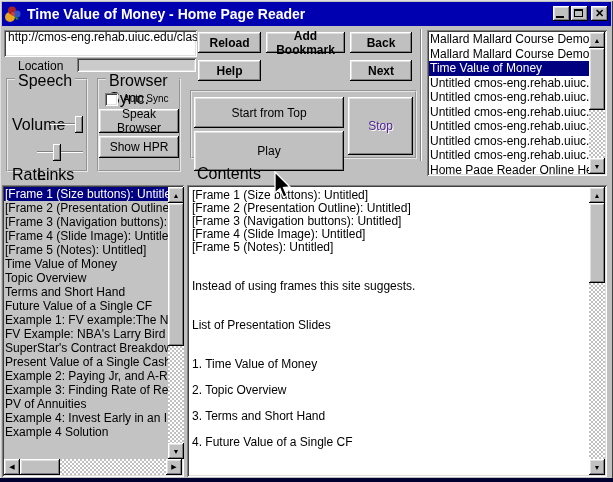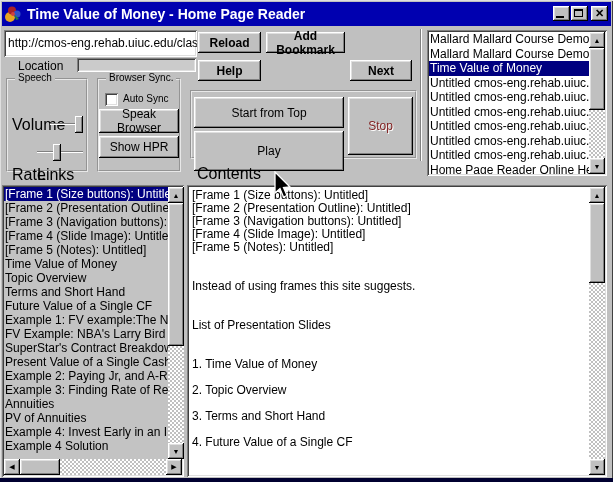--- a/index.html
+++ b/index.html
@@ -5,39 +5,39 @@
   * { margin:0; padding:0; box-sizing:border-box; font-family:"Liberation Sans", sans-serif; }
   html,body { width:613px; height:482px; overflow:hidden; background:#c0c0c0; }
   #window { position:absolute; left:0; top:0; width:613px; height:482px; background:#c0c0c0;
             box-shadow: inset 1px 1px 0 #dfdfdf, inset -1px -1px 0 #404040; }
   .abs { position:absolute; }
 
   
   .btn { background:#c0c0c0; border:none; color:#000; font-size:12px; text-align:center;
          box-shadow: inset -1px -1px 0 #000, inset 1px 1px 0 #fff, inset -2px -2px 0 #808080, inset 2px 2px 0 #dfdfdf;
          display:flex; align-items:center; justify-content:center; }
-  .btn.disabled { color:#7f1d1d; text-shadow:1px 1px 0 #fff; }
+  .btn.disabled { color:#4c1d95; text-shadow:1px 1px 0 #fff; }
   .sunken { box-shadow: inset 1px 1px 0 #808080, inset -1px -1px 0 #fff, inset 2px 2px 0 #404040, inset -2px -2px 0 #dfdfdf; }
   .groupbox { border:2px groove #e8e8e8; }
-  .grouplabel { position:absolute; top:-8px; left:7px; background:#c0c0c0; padding:0 3px; font-size:10px; color:#000; }
+  .grouplabel { position:absolute; top:-8px; left:7px; background:#c0c0c0; padding:0 3px; font-size:16px; color:#000; }
   .hatch { background-image: conic-gradient(#fff 25%, #c0c0c0 0 50%, #fff 0 75%, #c0c0c0 0); background-size:4px 4px; }
   .vline { width:2px; border-left:1px solid #808080; border-right:1px solid #fff; }
 
   
   #titlebar { left:2px; top:2px; width:609px; height:24px; display:flex; align-items:center; padding:0 3px; }
   #title-text { color:#fff; font-weight:bold; font-size:14px; margin-left:6px; white-space:nowrap; }
   .winbtn { width:17px; height:15px; position:relative; }
   .winbtns { position:absolute; right:3px; top:4px; display:flex; gap:1px; }
   .glyph-min { position:absolute; left:3px; bottom:3px; width:8px; height:2px; background:#000; }
   .glyph-max { position:absolute; left:3px; top:3px; width:9px; height:8px; border:1px solid #000; border-top:2px solid #000; }
   .glyph-x  { font-size:11px; font-weight:bold; line-height:13px; }
 
   
   #url-field { left:4px; top:30px; width:193px; height:27px; background:#fff; font-size:12px;
-               padding:6px 3px 0 4px; white-space:nowrap; overflow:hidden; }
+               padding:0 3px 0 4px; white-space:nowrap; overflow:hidden; }
   #location-label { left:18px; top:59px; font-size:12px; }
   #location-field { left:77px; top:58px; width:119px; height:14px; background:#cbcbcb; }
 
   
   #speech-box { left:6px; top:78px; width:82px; height:94px; }
   #sync-box   { left:97px; top:78px; width:84px; height:94px; }
   .slider-row { position:absolute; font-size:16px; display:flex; align-items:center; }
   .slider-track { height:2px; border-top:1px solid #808080; border-bottom:1px solid #fff; position:relative; }
   .slider-thumb { position:absolute; top:-8px; width:8px; height:17px; background:#c0c0c0;
          box-shadow: inset -1px -1px 0 #000, inset 1px 1px 0 #fff, inset -2px -2px 0 #808080; }
@@ -123,20 +123,21 @@
   <div id="sync-box" class="abs groupbox">
     <span class="grouplabel">Browser Sync.</span>
     <span id="autosync-check" class="sunken"></span>
     <span id="autosync-label">Auto Sync</span>
     <div class="btn" style="position:absolute; left:0px; top:29px; width:80px; height:24px;">Speak Browser</div>
     <div class="btn" style="position:absolute; left:0px; top:56px; width:80px; height:22px;">Show HPR</div>
   </div>
 
   <div class="btn tb abs" style="left:198px; top:32px; width:63px;">Reload</div>
   <div class="btn tb abs" style="left:266px; top:32px; width:79px;">Add Bookmark</div>
+  <div class="btn tb abs" style="left:350px; top:32px; width:62px;">Back</div>
   <div class="btn tb abs" style="left:198px; top:60px; width:63px;">Help</div>
   <div class="btn tb abs" style="left:350px; top:60px; width:62px;">Next</div>
 
   <div class="abs groupbox" style="left:190px; top:90px; width:227px; height:69px;">
     <div class="btn" style="position:absolute; left:2px; top:5px; width:150px; height:31px;">Start from Top</div>
     <div class="btn disabled" style="position:absolute; left:156px; top:5px; width:65px; height:58px;">Stop</div>
     <div class="btn" style="position:absolute; left:2px; top:39px; width:150px; height:40px;">Play</div>
   </div>
 
   <div class="abs vline" style="left:420px; top:29px; height:132px;"></div>
@@ -175,21 +176,20 @@
         <div class="row">Time Value of Money</div>
         <div class="row">Topic Overview</div>
         <div class="row">Terms and Short Hand</div>
         <div class="row">Future Value of a Single CF</div>
         <div class="row">Example 1: FV example:The NBA</div>
         <div class="row">FV Example: NBA's Larry Bird Ex</div>
         <div class="row">SuperStar's Contract Breakdown</div>
         <div class="row">Present Value of a Single Cash F</div>
         <div class="row">Example 2: Paying Jr, and A-Rod</div>
         <div class="row">Example 3: Finding Rate of Return</div>
-        <div class="row">Annuities</div>
         <div class="row">PV of Annuities</div>
         <div class="row">Example 4: Invest Early in an IRA</div>
         <div class="row">Example 4 Solution</div>
       </div>
     <div class="sb-btn btn" style="left:166px; top:2px;">▲</div>
     <div class="sb-thumb" style="left:166px; top:18px; width:16px; height:143px;"></div>
     <div class="sb-track hatch" style="left:166px; top:161px; width:16px; height:97px;"></div>
     <div class="sb-btn btn" style="left:166px; top:258px;">▼</div>
     <div class="sb-btn btn" style="left:2px; top:274px;">◀</div>
     <div class="sb-thumb" style="left:18px; top:274px; width:40px; height:16px;"></div>

